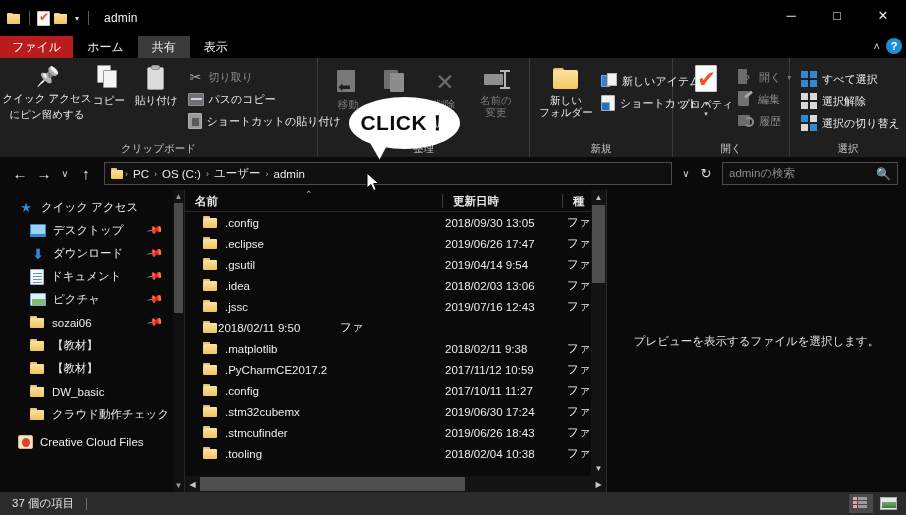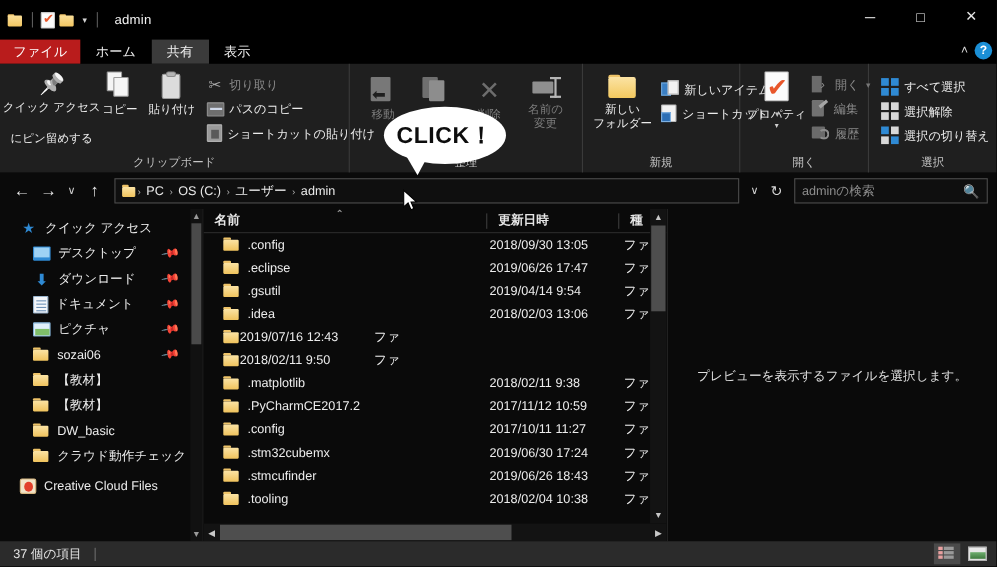--- a/index.html
+++ b/index.html
@@ -337,21 +337,21 @@
     </div>
   </div>
 
   <div class="ribbon">
 
     <div class="rgroup" style="width:318px">
       <div class="rgroup-body">
         <div class="bigbtn" style="width:82px">
           <span class="ico-pin"></span>
           <span class="lbl">クイック アクセス</span>
-          <span class="lbl" style="margin-top:16px">にピン留めする</span>
+          <span class="lbl" style="margin-top:4px">にピン留めする</span>
         </div>
         <div class="bigbtn" style="width:50px">
           <span class="ico-copy">
               <i class="s1"></i>
               <i class="s2"></i>
             </span>
           <span class="lbl">コピー</span>
         </div>
         <div class="bigbtn" style="width:58px">
           <span class="ico-paste">
@@ -628,20 +628,21 @@
           <span class="ftype">ファ</span>
         </div>
         <div class="frow">
           <span class="ico-fold fico"></span>
           <span class="fname">.idea</span>
           <span class="fdate">2018/02/03 13:06</span>
           <span class="ftype">ファ</span>
         </div>
         <div class="frow">
           <span class="ico-fold fico"></span>
+          <span class="fname">.jssc</span>
           <span class="fdate">2019/07/16 12:43</span>
           <span class="ftype">ファ</span>
         </div>
         <div class="frow">
           <span class="ico-fold fico"></span>
           <span class="fdate">2018/02/11 9:50</span>
           <span class="ftype">ファ</span>
         </div>
         <div class="frow">
           <span class="ico-fold fico"></span>

